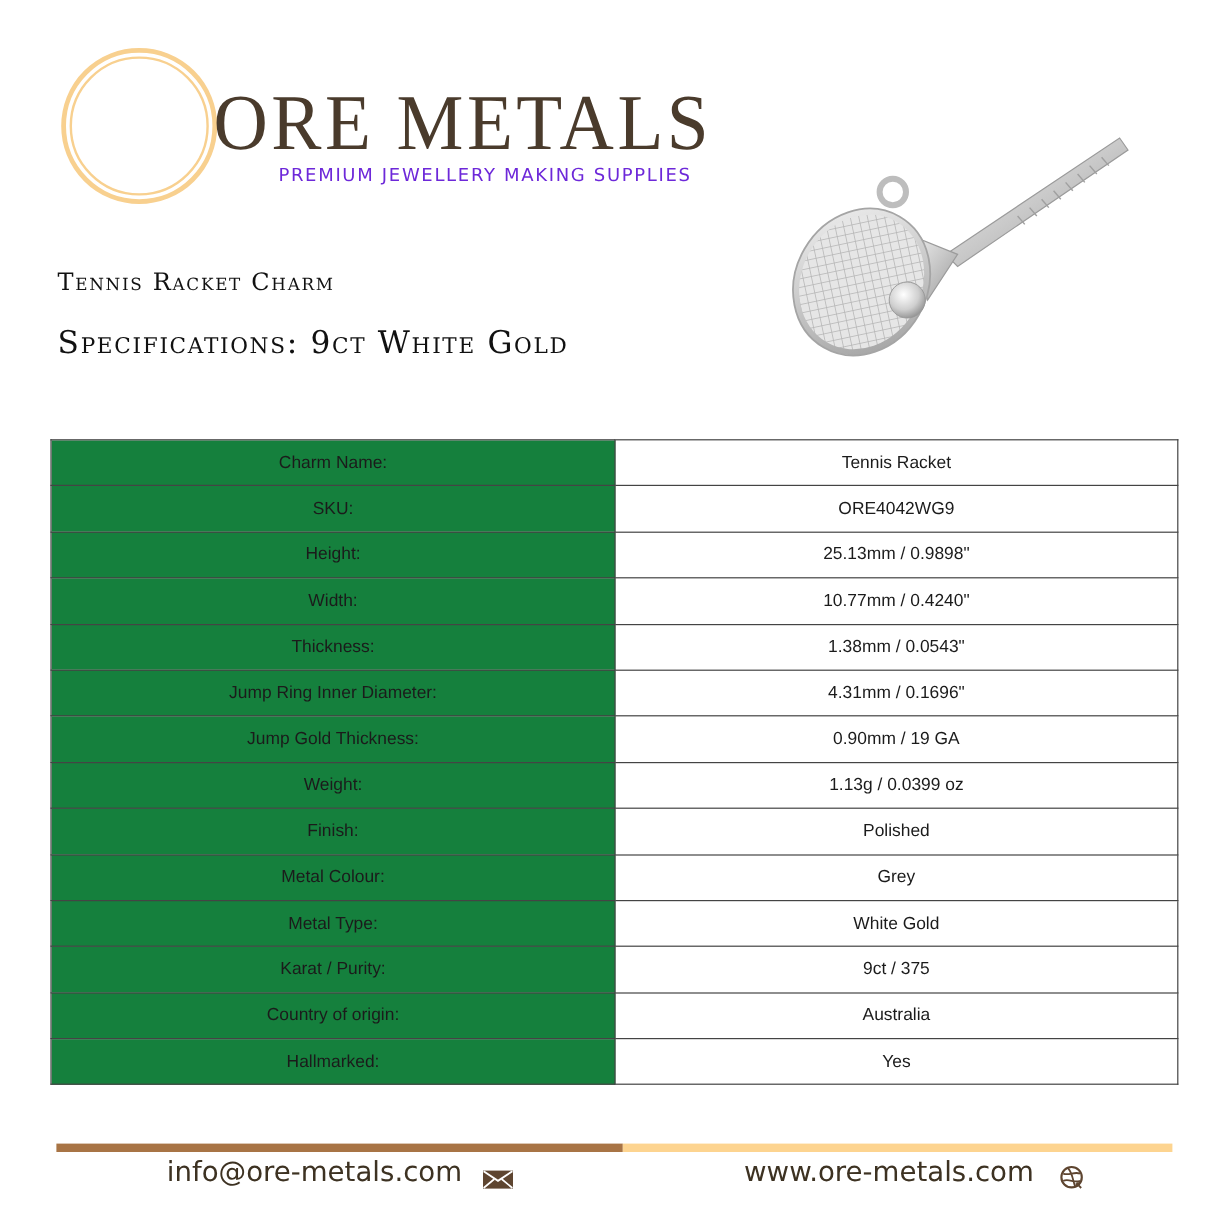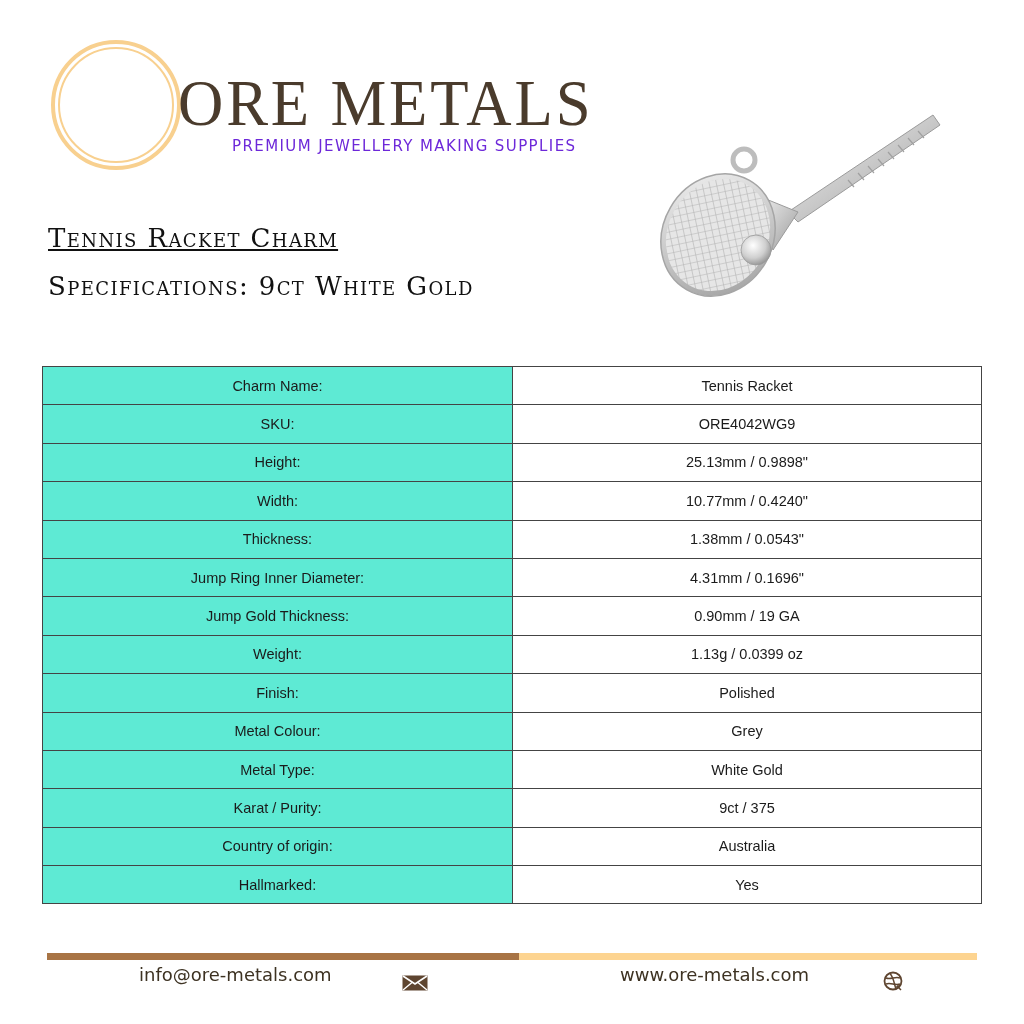--- a/index.html
+++ b/index.html
@@ -6,36 +6,36 @@
     body { width: 1024px; height: 1024px; position: relative; overflow: hidden; font-family: "Liberation Sans", sans-serif; }
 
     
     .logo-ring-outer { position: absolute; left: 51px; top: 40px; width: 130px; height: 130px; border-radius: 50%; border: 4px solid #f8d08f; box-sizing: border-box; }
     .logo-ring-inner { position: absolute; left: 58px; top: 47px; width: 116px; height: 116px; border-radius: 50%; border: 2.5px solid #f8d08f; box-sizing: border-box; }
     .brand-name { position: absolute; left: 178px; top: 70px; font-family: "Liberation Serif", serif; font-size: 66px; line-height: 1; color: #4a3b2c; letter-spacing: 3px; white-space: nowrap; transform: scaleX(0.95); transform-origin: left top; }
     .brand-tagline { position: absolute; left: 232px; top: 139px; font-family: "DejaVu Sans", sans-serif; font-size: 15px; line-height: 1; color: #6d28d9; letter-spacing: 1.4px; white-space: nowrap; font-weight: normal; }
 
     
     .heading { position: absolute; left: 48px; font-family: "DejaVu Serif", serif; color: #111; font-variant: small-caps; white-space: nowrap; letter-spacing: 1.4px; }
-    .heading.title { top: 223px; font-size: 26px; text-decoration: underline; }
+    .heading.title { top: 223px; font-size: 20px; }
     .heading.subtitle { top: 271px; font-size: 26px; }
 
     
     .product-image { position: absolute; left: 648px; top: 100px; width: 310px; height: 200px; }
 
     
     .spec-table { position: absolute; left: 42px; top: 366px; width: 940px; border-collapse: collapse; border: 1.5px solid #444; }
     .spec-table td { height: 37.4px; border: 1.5px solid #444; text-align: center; font-size: 14.5px; color: #1b1b1b; padding: 0; vertical-align: middle; }
-    .spec-table td.label { width: 469px; background: #5eead4; }
+    .spec-table td.label { width: 469px; background: #15803d; }
     .spec-table td.value { background: #ffffff; }
 
     
     .footer-bar-left { position: absolute; left: 47px; top: 953px; width: 472px; height: 7px; background: #a87445; }
     .footer-bar-right { position: absolute; left: 519px; top: 953px; width: 458px; height: 7px; background: #fdd490; }
-    .footer-text { position: absolute; top: 964px; font-family: "DejaVu Sans", sans-serif; font-size: 18px; color: #3d3222; white-space: nowrap; }
+    .footer-text { position: absolute; top: 964px; font-family: "DejaVu Sans", sans-serif; font-size: 23px; color: #3d3222; white-space: nowrap; }
     .footer-email { left: 139px; }
     .footer-web { left: 620px; }
     .icon-mail { position: absolute; left: 402px; top: 975px; width: 26px; height: 16px; }
     .icon-globe { position: absolute; left: 883px; top: 971px; width: 21px; height: 21px; }
   </style>
 </head>
 <body>
 
 <div class="logo-ring-outer"></div>
 <div class="logo-ring-inner"></div>

